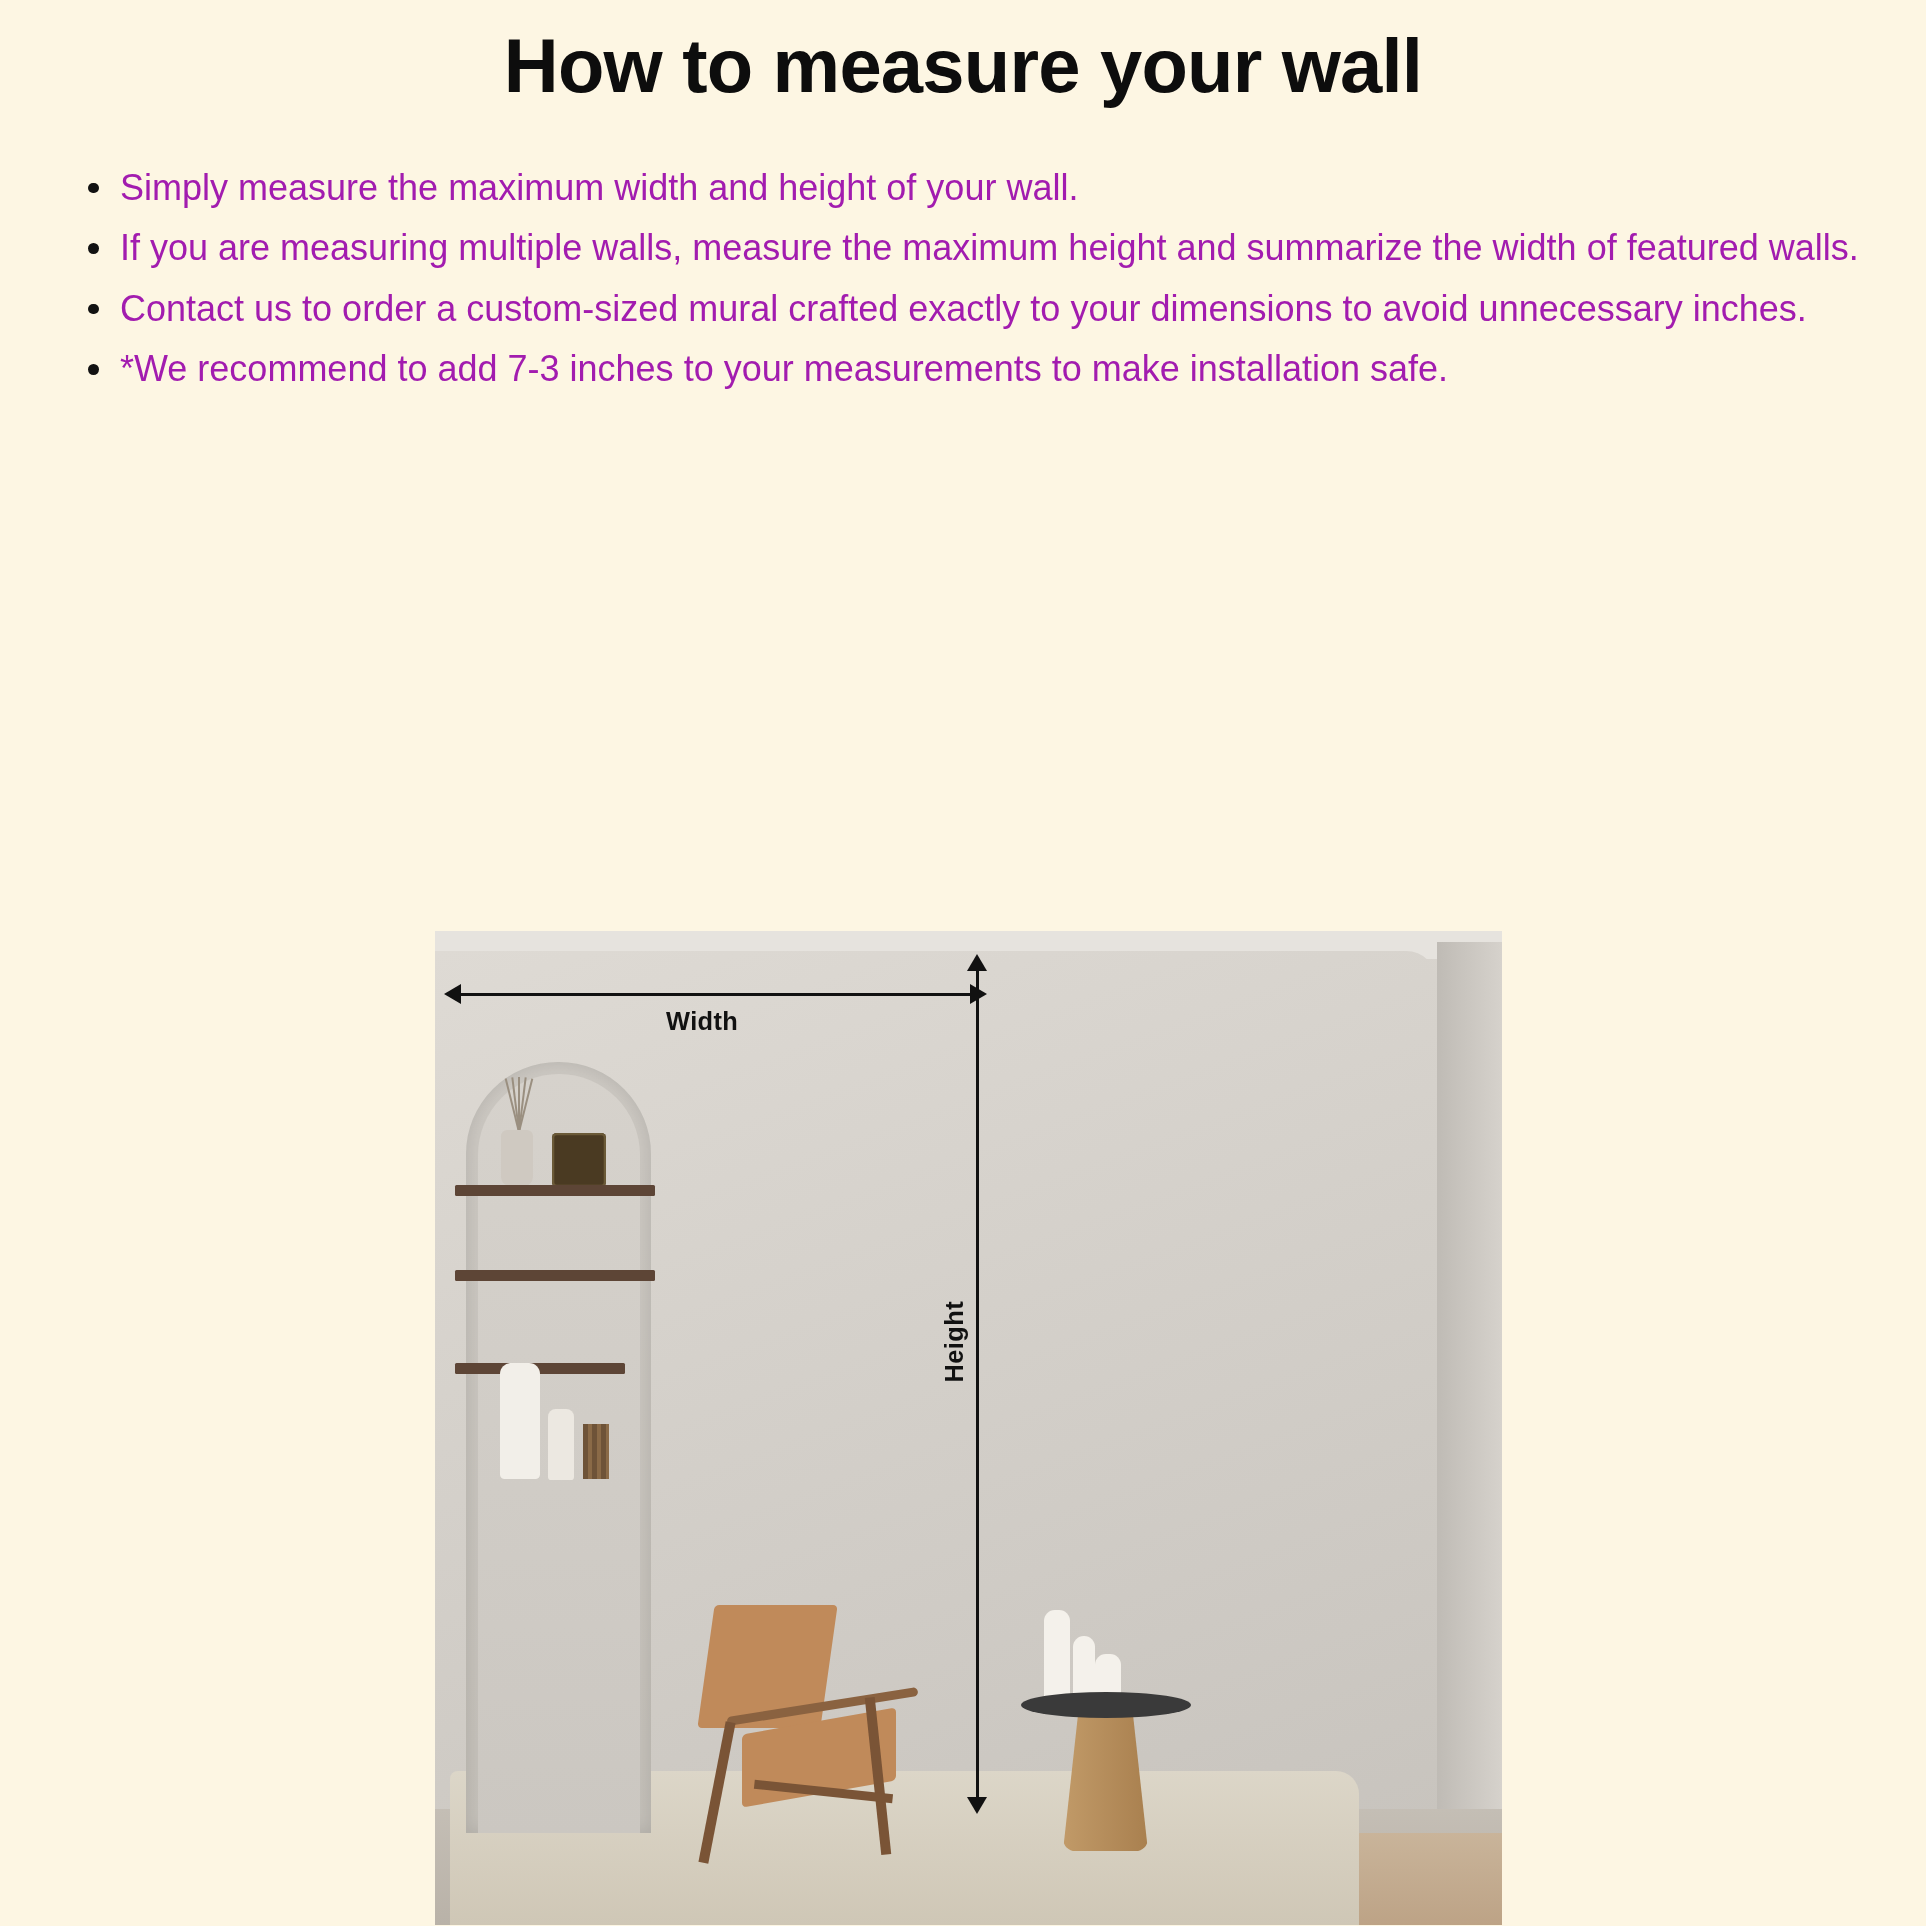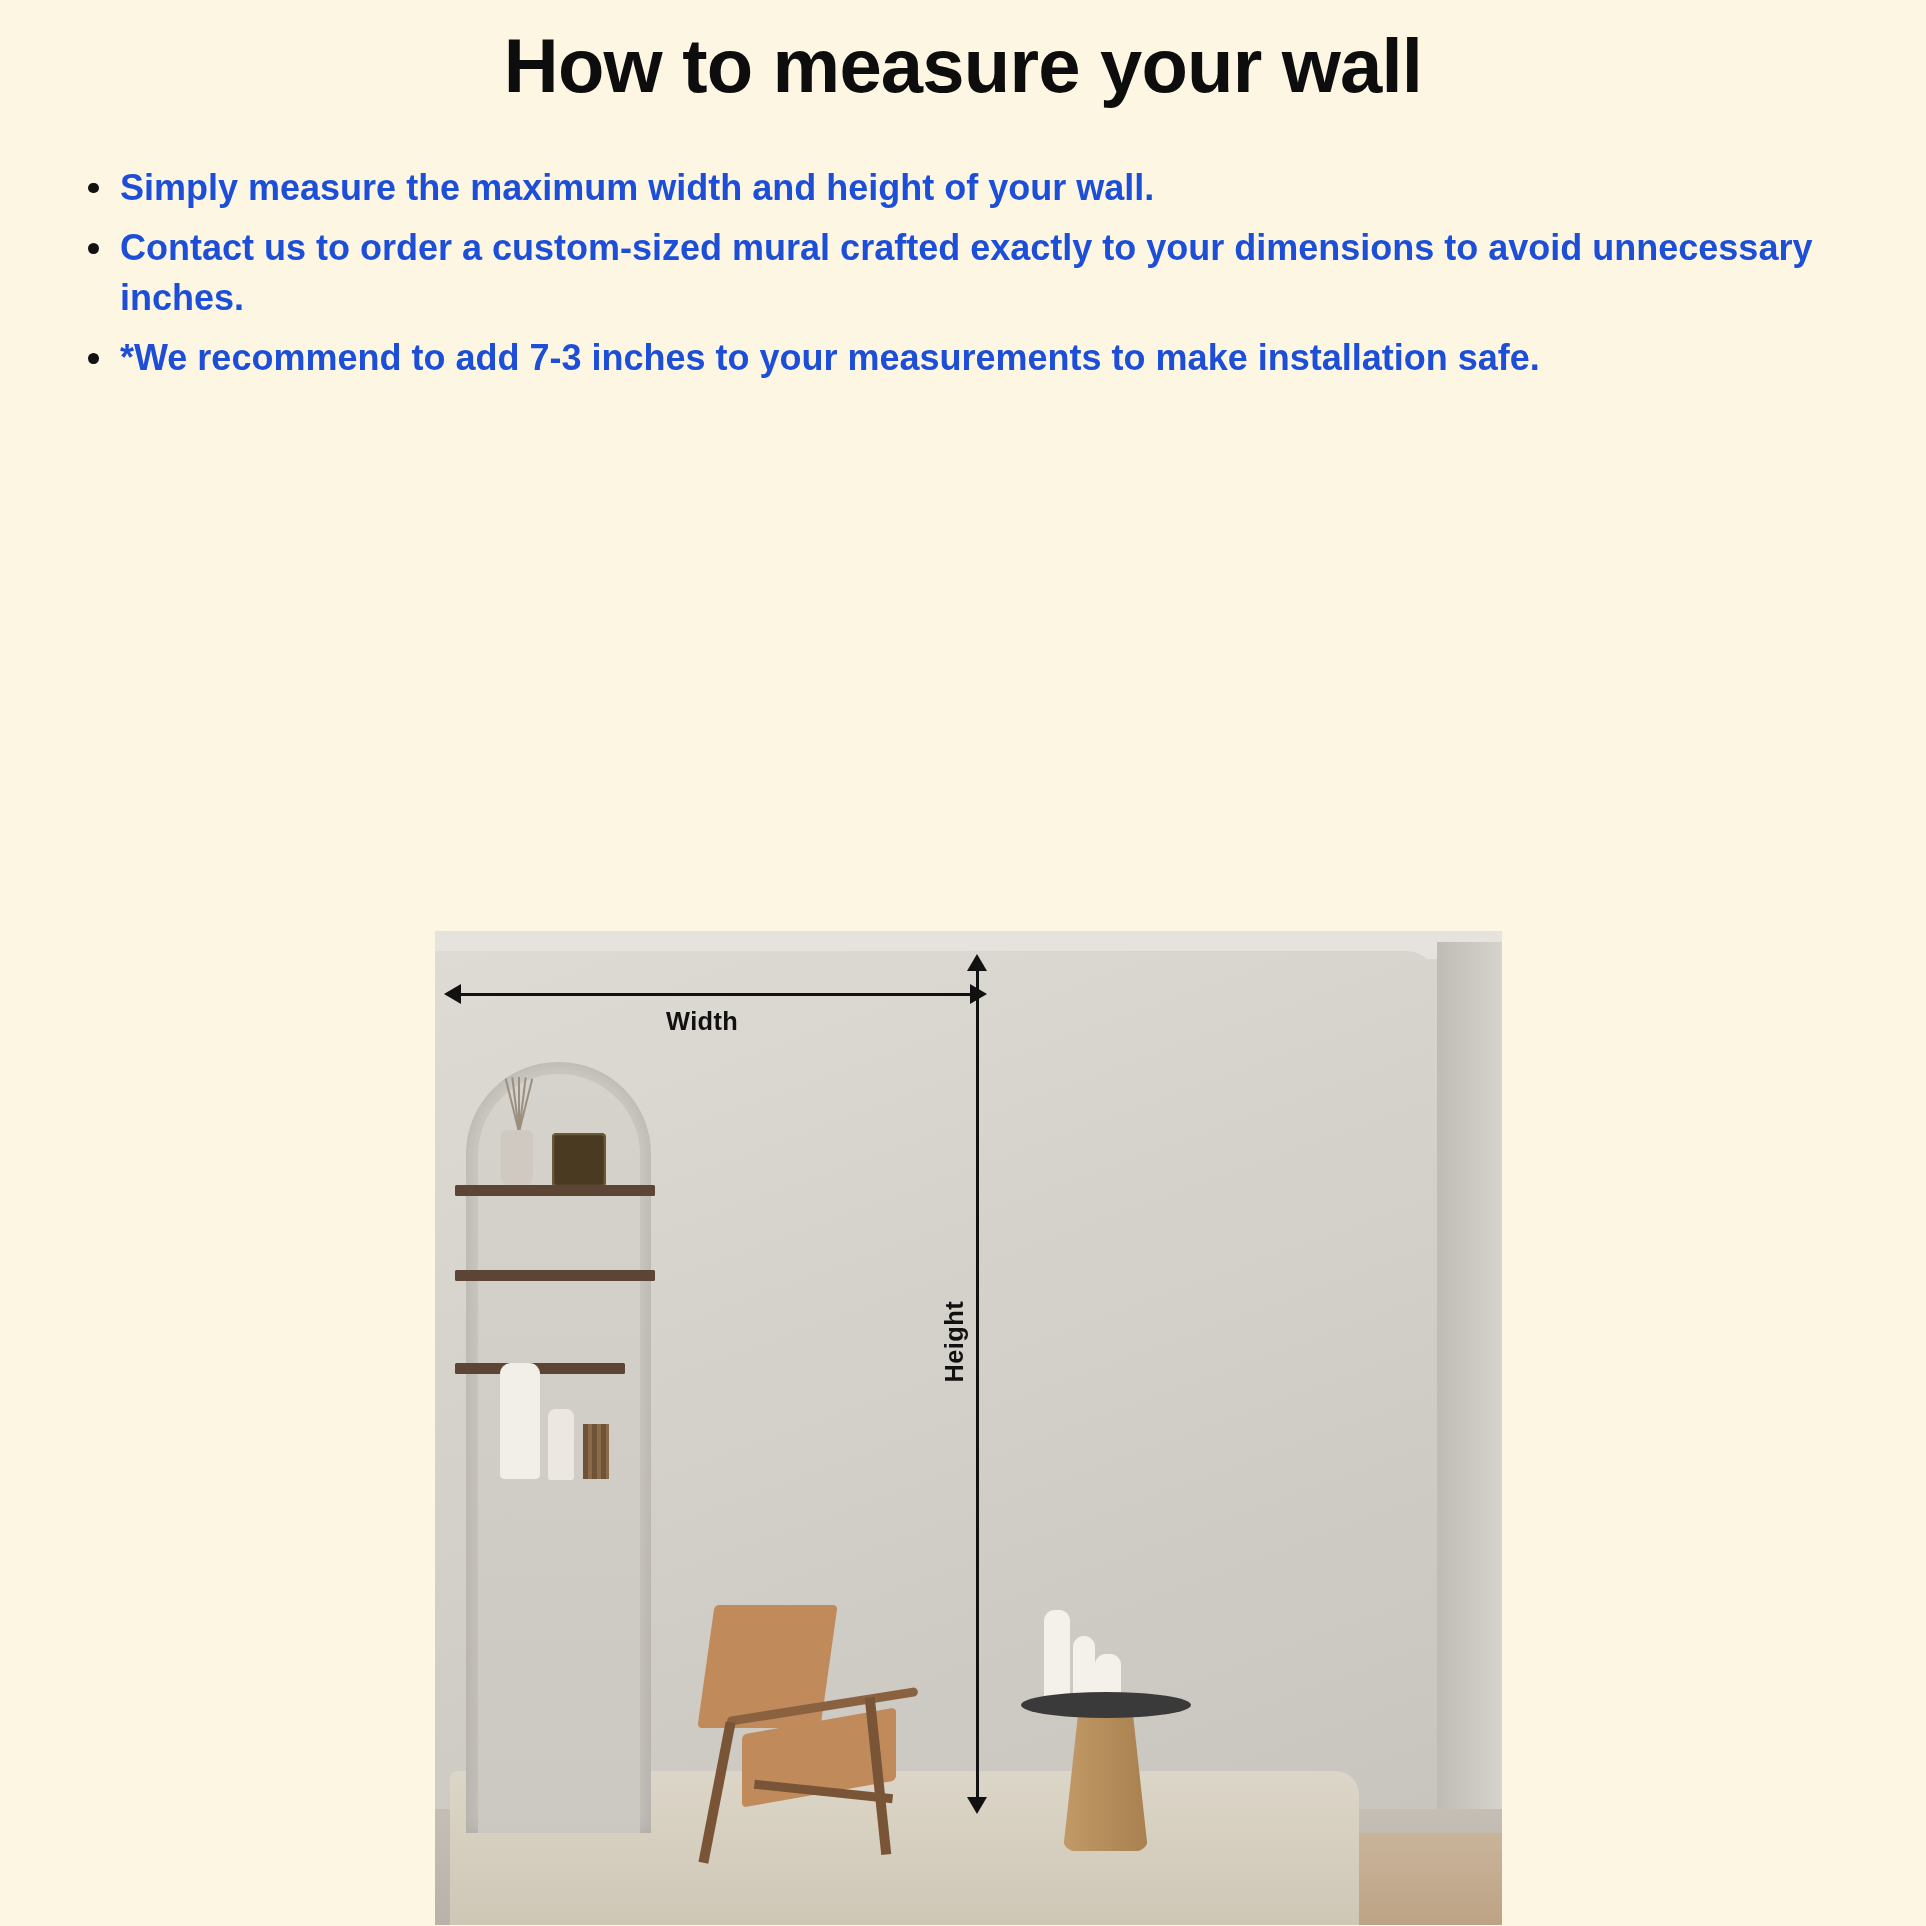--- a/index.html
+++ b/index.html
@@ -29,25 +29,25 @@
     color: #0d0d0d;
   }
   .bullets {
     list-style: none;
     margin: 54px 0 0 0;
     padding: 0 54px 0 77px;
   }
   .bullets li {
     position: relative;
     font-size: 36px;
-    font-weight: bold;
+    font-weight: normal;
     line-height: 1.38;
     margin-bottom: 10.8px;
     padding-left: 43px;
-    color: #1d4ed8;
+    color: #a21caf;
   }
   .bullets li::before {
     content: "";
     position: absolute;
     left: 10.8px;
     top: 20px;
     width: 10.8px;
     height: 10.8px;
     border-radius: 50%;
     background: #121212;
@@ -300,20 +300,21 @@
 </style>
 </head>
 <body>
 
 <div class="page">
 
   <h1 class="title">How to measure your wall</h1>
 
   <ul class="bullets">
     <li>Simply measure the maximum width and height of your wall.</li>
+    <li>If you are measuring multiple walls, measure the maximum height and summarize the width of featured walls.</li>
     <li>Contact us to order a custom-sized mural crafted exactly to your dimensions to avoid unnecessary inches.</li>
     <li>*We recommend to add 7-3 inches to your measurements to make installation safe.</li>
   </ul>
 
   <div class="figure">
     <div class="room">
       <div class="ceiling"></div>
       <div class="wall-main"></div>
       <div class="wall-right"></div>
       <div class="floor">

